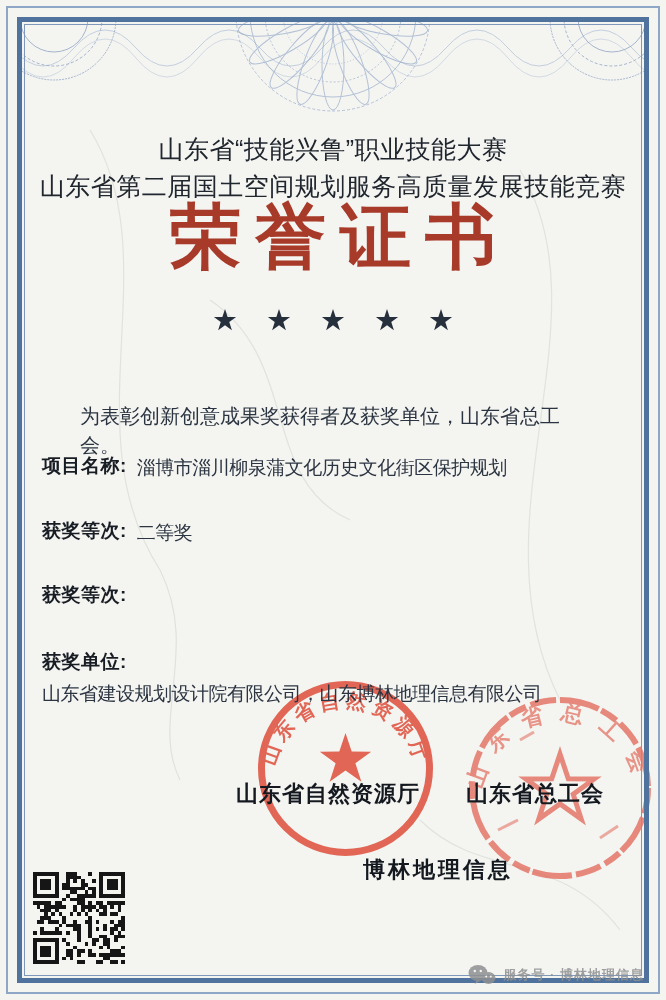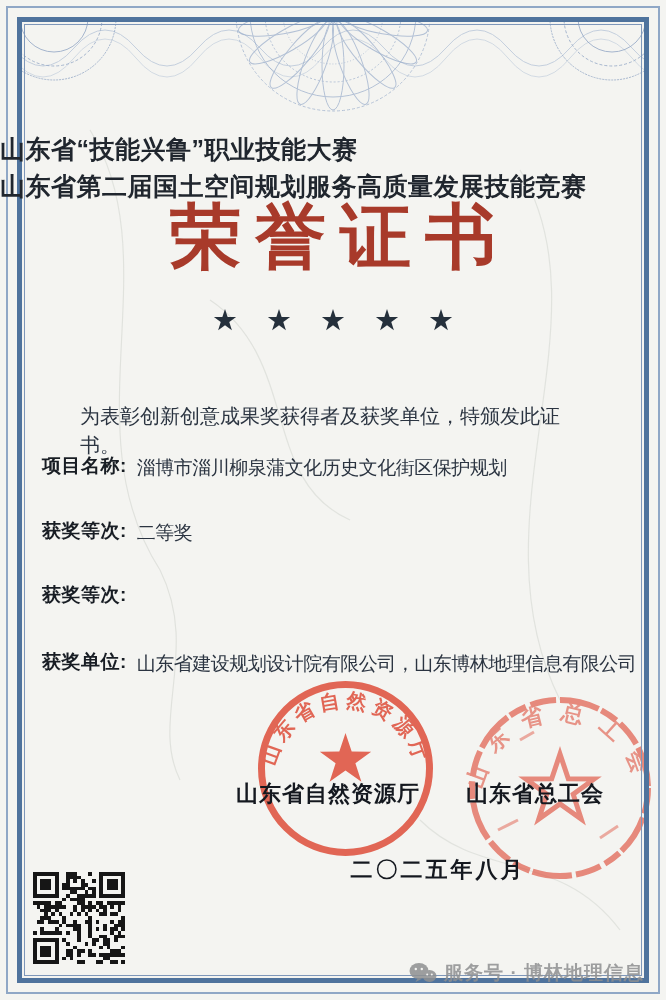--- a/index.html
+++ b/index.html
@@ -39,22 +39,22 @@
   }
   
   .veins{position:absolute;inset:0;z-index:0;}
   .guilloche{
     position:absolute;left:22px;top:22px;width:622px;height:92px;
     z-index:1;overflow:hidden;
   }
   
   .abs{position:absolute;z-index:4;}
   .title-line{
-    left:0;right:0;
-    font-weight:700;color:#20262e;font-size:25px;letter-spacing:0.5px;
+    left:0;right:0;text-align:center;
+    font-weight:400;color:#20262e;font-size:25px;letter-spacing:0.5px;
   }
   .title1{top:133px;}
   .title2{top:170px;}
   .main-title{
     top:196px;left:0;right:0;text-align:center;
     font-family:"DejaVu Serif",serif;font-weight:700;
     font-size:71px;line-height:1.15;
     color:var(--title-red);
     letter-spacing:14px;padding-left:14px;
   }
@@ -68,21 +68,21 @@
     font-family:"DejaVu Serif",serif;
     font-size:20px;color:var(--hand-ink);line-height:1.45;
     margin:0;
   }
   .field-row{
     left:42px;width:596px;display:flex;align-items:flex-start;
   }
   .field-row.r1{top:451px;}
   .field-row.r2{top:516px;}
   .field-row.r3{top:580px;width:548px;}
-  .field-row.r4{top:647px;}
+  .field-row.r4{top:647px;flex-direction:column;}
   .field-label{
     flex:0 0 auto;margin-right:10px;
     font-weight:700;font-size:19px;color:var(--ink);
     letter-spacing:0.5px;line-height:1.6;
   }
   .field-value{
     font-family:"DejaVu Serif",serif;
     font-size:19px;letter-spacing:-0.5px;color:var(--hand-ink);
     line-height:1.7;
   }
@@ -99,21 +99,21 @@
   .date-line{
     left:338px;width:200px;top:855px;text-align:center;
     font-weight:700;font-size:22px;color:#14181f;letter-spacing:3px;
   }
   
   .qr{left:33px;top:872px;z-index:4;}
   .watermark{
     right:22px;bottom:14px;z-index:5;
     display:flex;align-items:center;gap:7px;
     color:#8f9091;opacity:.85;
-    font-size:19px;font-weight:700;letter-spacing:1px;
+    font-size:13px;font-weight:700;letter-spacing:1px;
   }
 </style>
 </head>
 <body>
 
 <div class="page">
 
   <svg class="veins" width="666" height="1000" viewBox="0 0 666 1000">
     <g fill="none" stroke="#dcded9" stroke-width="1.2" opacity="0.8">
       <path d="M90,130 C170,260 70,430 160,570 C200,650 150,720 180,780"></path>
@@ -166,21 +166,21 @@
   </svg>
 
   <div class="frame-outer"></div>
   <div class="frame-inner"></div>
 
   <div class="abs title-line title1">山东省“技能兴鲁”职业技能大赛</div>
   <div class="abs title-line title2">山东省第二届国土空间规划服务高质量发展技能竞赛</div>
   <div class="abs main-title">荣誉证书</div>
   <div class="abs stars">★★★★★</div>
 
-  <p class="abs citation">为表彰创新创意成果奖获得者及获奖单位，特颁发此证书。</p>
+  <p class="abs citation">为表彰创新创意成果奖获得者及获奖单位，山东省总工会。</p>
 
   <div class="abs field-row r2">
     <span class="field-label">获奖等次:</span>
     <span class="field-value">二等奖</span>
   </div>
   <div class="abs field-row r1">
     <span class="field-label">项目名称:</span>
     <span class="field-value">淄博市淄川柳泉蒲文化历史文化街区保护规划</span>
   </div>
   <div class="abs field-row r3">
@@ -217,21 +217,21 @@
         <path d="M140,150 L158,138"></path>
         <path d="M60,52 L74,44"></path>
     </g>
     <text font-size="22" font-weight="700" fill="#df5340" letter-spacing="16" font-family="'DejaVu Serif',serif" opacity="0.9">
       <textPath href="#sealArcR" startOffset="50%" text-anchor="middle">山东省总工会</textPath>
     </text>
   </svg>
 
   <div class="abs sig sig-left">山东省自然资源厅</div>
   <div class="abs sig sig-right">山东省总工会</div>
-  <div class="abs date-line">二〇二五年八月</div>
+  <div class="abs date-line">博林地理信息</div>
 
   <svg class="abs qr" width="92" height="92" viewBox="0 0 25 25">
     <rect x="0" y="0" width="25" height="25" fill="#f4f4f1"></rect>
     <g id="qr-modules" fill="#161616" shape-rendering="crispEdges">
         <rect x="9" y="0" width="1" height="1"></rect>
         <rect x="10" y="0" width="1" height="1"></rect>
         <rect x="11" y="0" width="1" height="1"></rect>
         <rect x="15" y="0" width="1" height="1"></rect>
         <rect x="9" y="1" width="1" height="1"></rect>
         <rect x="10" y="1" width="1" height="1"></rect>

